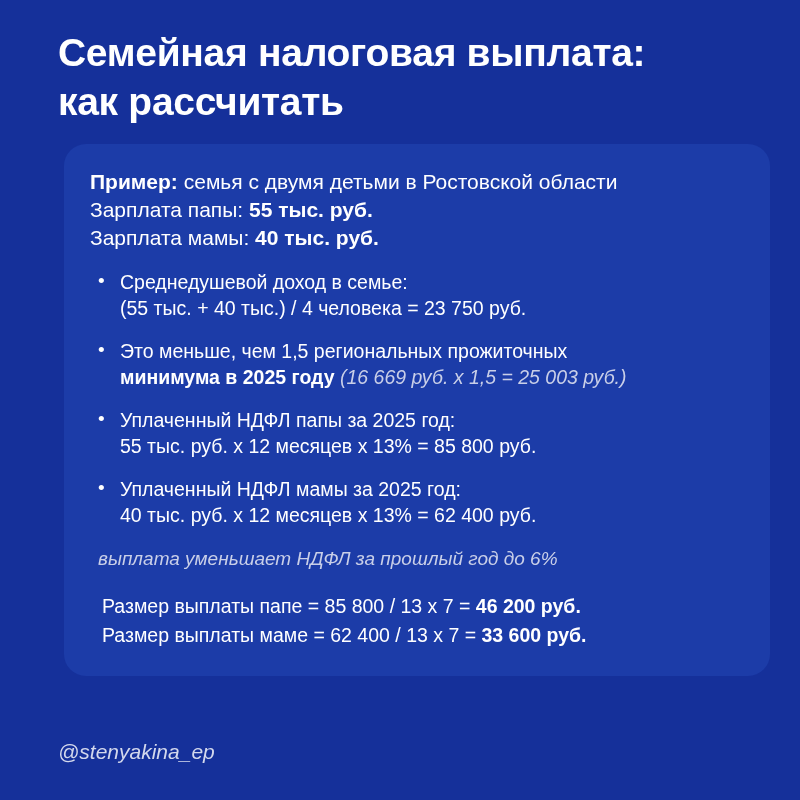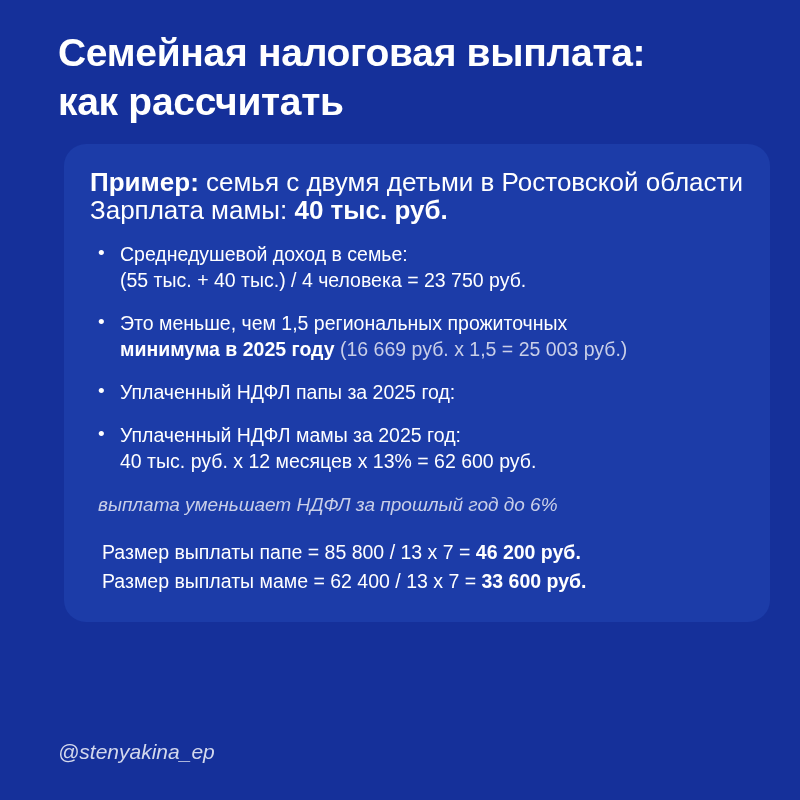--- a/index.html
+++ b/index.html
@@ -32,21 +32,21 @@
   }
   .card {
     margin: 18px 0 0 28px;
     width: 706px;
     box-sizing: border-box;
     background: #1c3ca8;
     border-radius: 22px;
     padding: 24px 26px 26px 26px;
   }
   .intro {
-    font-size: 26px;
+    font-size: 21px;
     line-height: 28px;
   }
   .intro .lbl {
     font-weight: bold;
   }
   .intro .val {
     font-weight: bold;
   }
   .bullets {
     margin: 16px 0 0 0;
@@ -69,20 +69,21 @@
     font-size: 19px;
     color: #ffffff;
   }
   .bullet .l2 {
     display: block;
   }
   .bullet .b {
     font-weight: bold;
   }
   .bullet .note {
+    font-style: italic;
     color: #c9cfe8;
     font-weight: normal;
   }
   .note-line {
     font-style: italic;
     color: #c9cfe8;
     font-size: 19px;
     line-height: 26px;
     margin: 18px 0 8px 8px;
   }
@@ -113,39 +114,43 @@
   <h1 class="title">Семейная налоговая выплата:
 как рассчитать</h1>
 
   <div class="card">
 
     <div class="intro">
       <div>
         <span class="lbl">Пример:</span><span> семья с двумя детьми в Ростовской области</span>
       </div>
       <div>
+        <span>Зарплата папы: </span><span class="val">55 тыс. руб.</span>
+      </div>
+      <div>
         <span>Зарплата мамы: </span><span class="val">40 тыс. руб.</span>
       </div>
     </div>
 
     <ul class="bullets">
       <li class="bullet">
         <span class="l1">Среднедушевой доход в семье:</span>
         <span class="l2"><span>(55 тыс. + 40 тыс.) / 4 человека = 23 750 руб.</span><span class="note"></span></span>
       </li>
       <li class="bullet">
         <span class="l1">Это меньше, чем 1,5 региональных прожиточных</span>
         <span class="l2"><span class="b">минимума в 2025 году</span><span class="note"> (16 669 руб. х 1,5 = 25 003 руб.)</span></span>
       </li>
       <li class="bullet">
         <span class="l1">Уплаченный НДФЛ папы за 2025 год:</span>
+        <span class="l2"><span>55 тыс. руб. х 12 месяцев х 13% = 85 800 руб.</span><span class="note"></span></span>
       </li>
       <li class="bullet">
         <span class="l1">Уплаченный НДФЛ мамы за 2025 год:</span>
-        <span class="l2"><span>40 тыс. руб. х 12 месяцев х 13% = 62 600 руб.</span><span class="note"></span></span>
+        <span class="l2"><span>40 тыс. руб. х 12 месяцев х 13% = 62 400 руб.</span><span class="note"></span></span>
       </li>
     </ul>
 
     <div class="note-line">выплата уменьшает НДФЛ за прошлый год до 6%</div>
 
     <div class="results">
       <div class="result-line">
         <span>Размер выплаты папе = 85 800 / 13 х 7 = </span><span class="b">46 200 руб.</span>
       </div>
       <div class="result-line">

